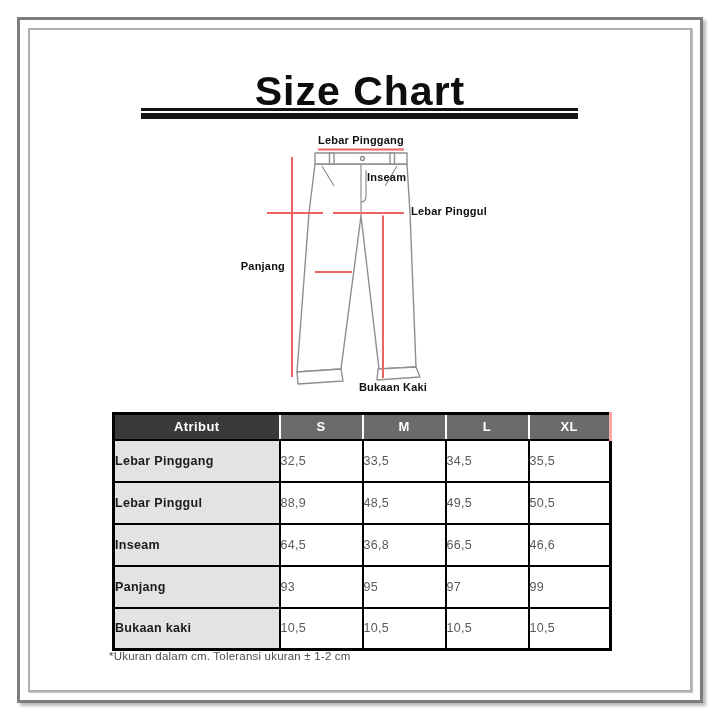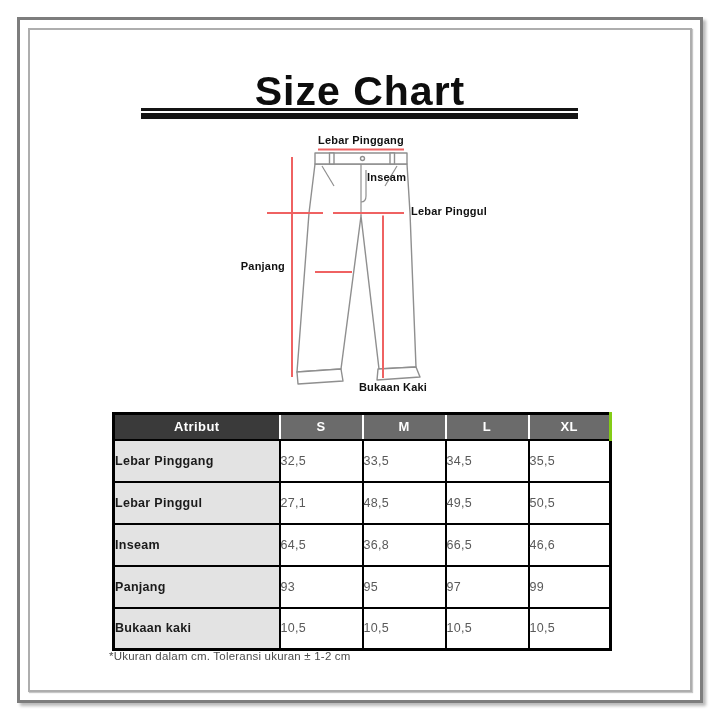--- a/index.html
+++ b/index.html
@@ -56,21 +56,21 @@
   .size-table th, .size-table td { border: 2px solid #000; vertical-align: middle; }
   .size-table thead tr { height: 26px; }
   .size-table tbody tr { height: 42px; }
   .size-table th {
     color: #ffffff; font-size: 13px; font-weight: 700; letter-spacing: 0.4px;
     background: #6b6b6b;
     border-left: 2px solid #ffffff; border-right: 2px solid #ffffff;
     border-top: 3px solid #000; border-bottom: 2px solid #000;
   }
   .size-table th:first-child { background: #3a3a3a; border-left: 3px solid #000; }
-  .size-table th:last-child  { border-right: 3px solid #84cc16; }
+  .size-table th:last-child  { border-right: 3px solid #fca5a5; }
   .size-table td.attr {
     background: #e3e3e3; font-weight: 700; font-size: 12.5px; color: #1b1b1b;
     letter-spacing: 0.3px;
   }
   .size-table td.val { background: #ffffff; font-size: 12.5px; color: #5a5a5a; letter-spacing: 0.3px; margin-left: 36px; }
 
   .footnote {
     position: absolute; left: 109px; top: 650px;
     font-size: 11.5px; color: #4c4c4c; letter-spacing: 0.2px;
   }
@@ -146,21 +146,21 @@
     <tbody>
       <tr>
         <td class="attr">Lebar Pinggang</td>
         <td class="val">32,5</td>
         <td class="val">33,5</td>
         <td class="val">34,5</td>
         <td class="val">35,5</td>
       </tr>
       <tr>
         <td class="attr">Lebar Pinggul</td>
-        <td class="val">27,1</td>
+        <td class="val">88,9</td>
         <td class="val">48,5</td>
         <td class="val">49,5</td>
         <td class="val">50,5</td>
       </tr>
       <tr>
         <td class="attr">Inseam</td>
         <td class="val">64,5</td>
         <td class="val">36,8</td>
         <td class="val">66,5</td>
         <td class="val">46,6</td>

